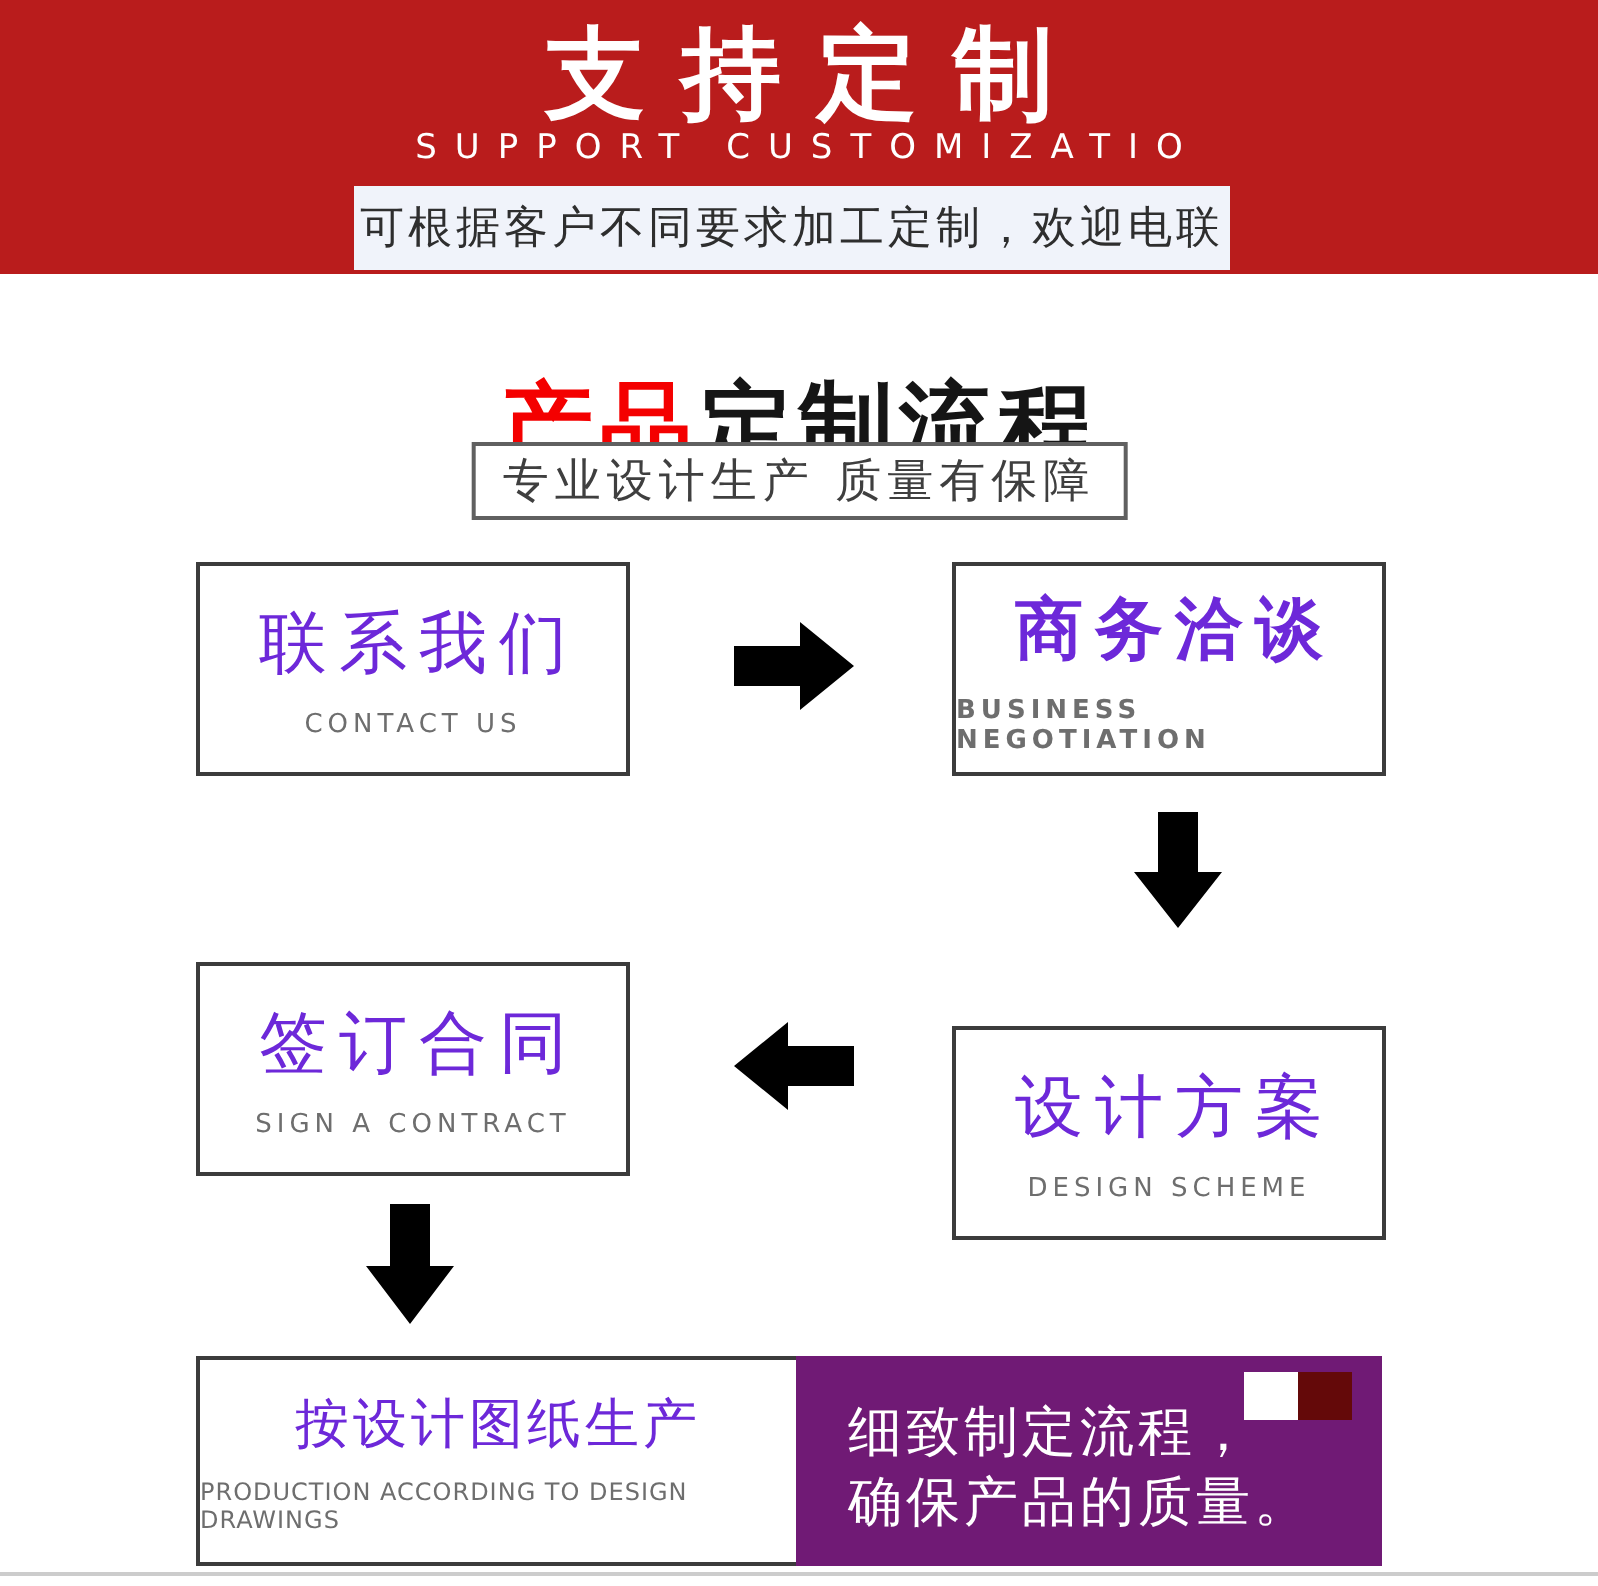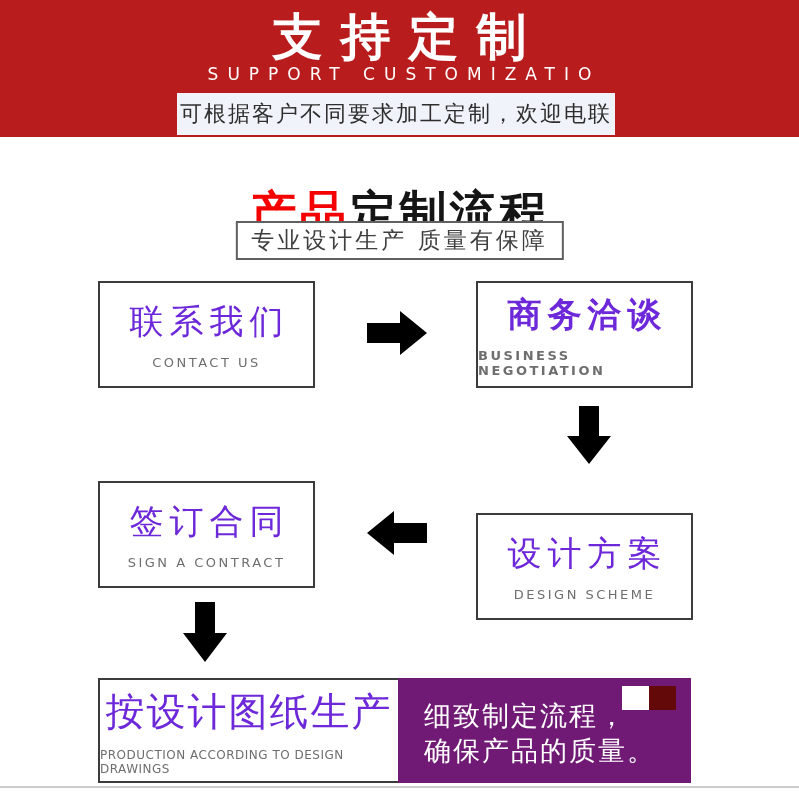--- a/index.html
+++ b/index.html
@@ -38,21 +38,21 @@
     position:absolute;background:#ffffff;border:2px solid #3c3c3c;box-sizing:border-box;
     display:flex;flex-direction:column;align-items:center;justify-content:center;
   }
   .step .zh{font-size:34px;color:#6d28d9;letter-spacing:6px;text-indent:6px;text-align:right;}
   .step .en{margin-top:10px;font-size:13px;color:#6e6e6e;letter-spacing:2.5px;}
   #step1{left:98px;top:281px;width:217px;height:107px;}
   #step2{left:476px;top:281px;width:217px;height:107px;font-weight:bold;}
   #step3{left:476px;top:481px;width:217px;height:107px;margin-top:32px;}
   #step4{left:98px;top:481px;width:217px;height:107px;}
   #step5{left:98px;top:678px;width:302px;height:105px;}
-  #step5 .zh{font-size:39px;letter-spacing:2px;text-indent:0;}
+  #step5 .zh{font-size:27px;letter-spacing:2px;text-indent:0;}
   #step5 .en{font-size:12px;letter-spacing:0.5px;margin-top:9px;}
   
   .arrow{position:absolute;line-height:0;}
   #arrow1{left:367px;top:311px;}
   #arrow2{left:567px;top:406px;}
   #arrow3{left:367px;top:511px;}
   #arrow4{left:183px;top:602px;}
   .arrow svg{display:block;}
   
   .note{position:absolute;left:398px;top:678px;width:293px;height:105px;background:#701a75;}

